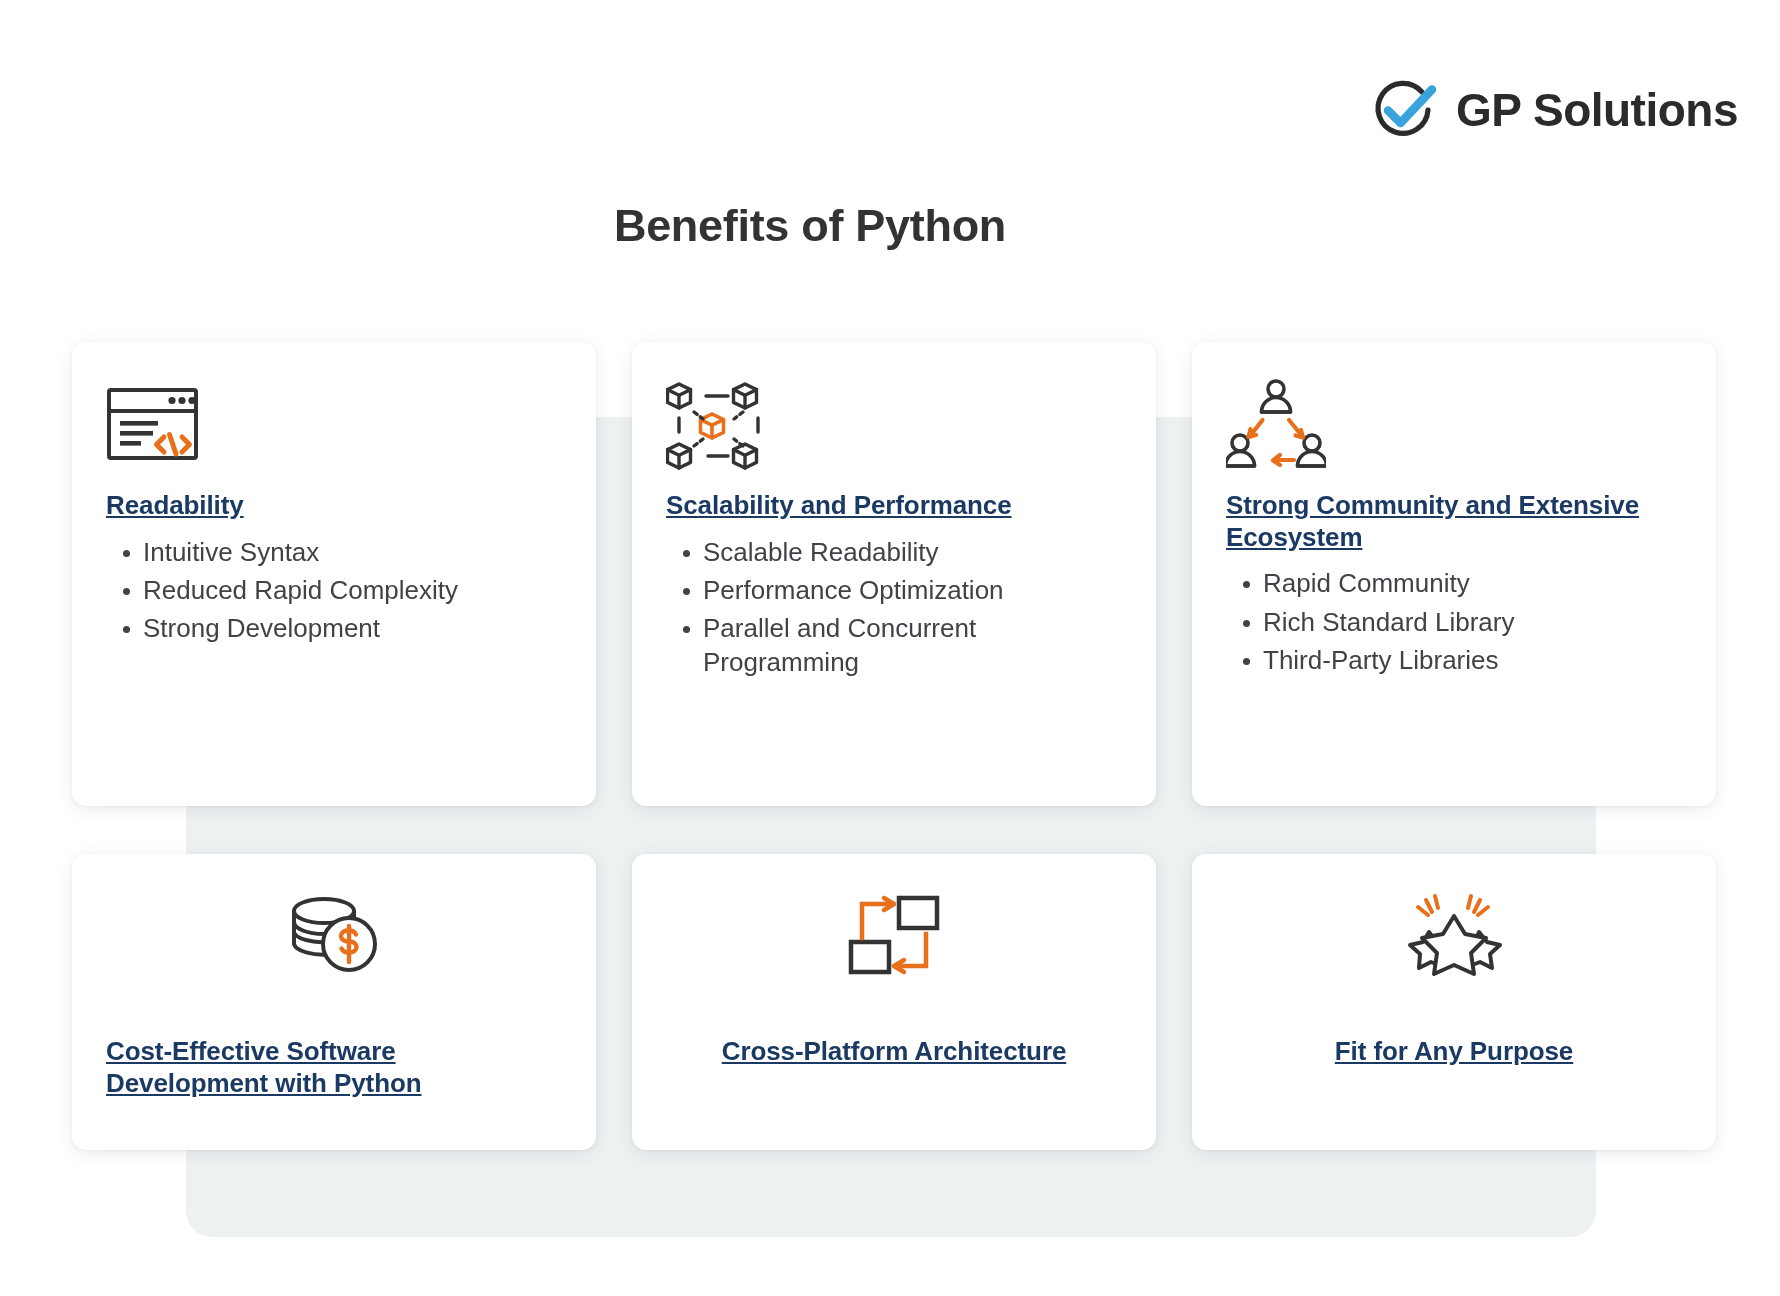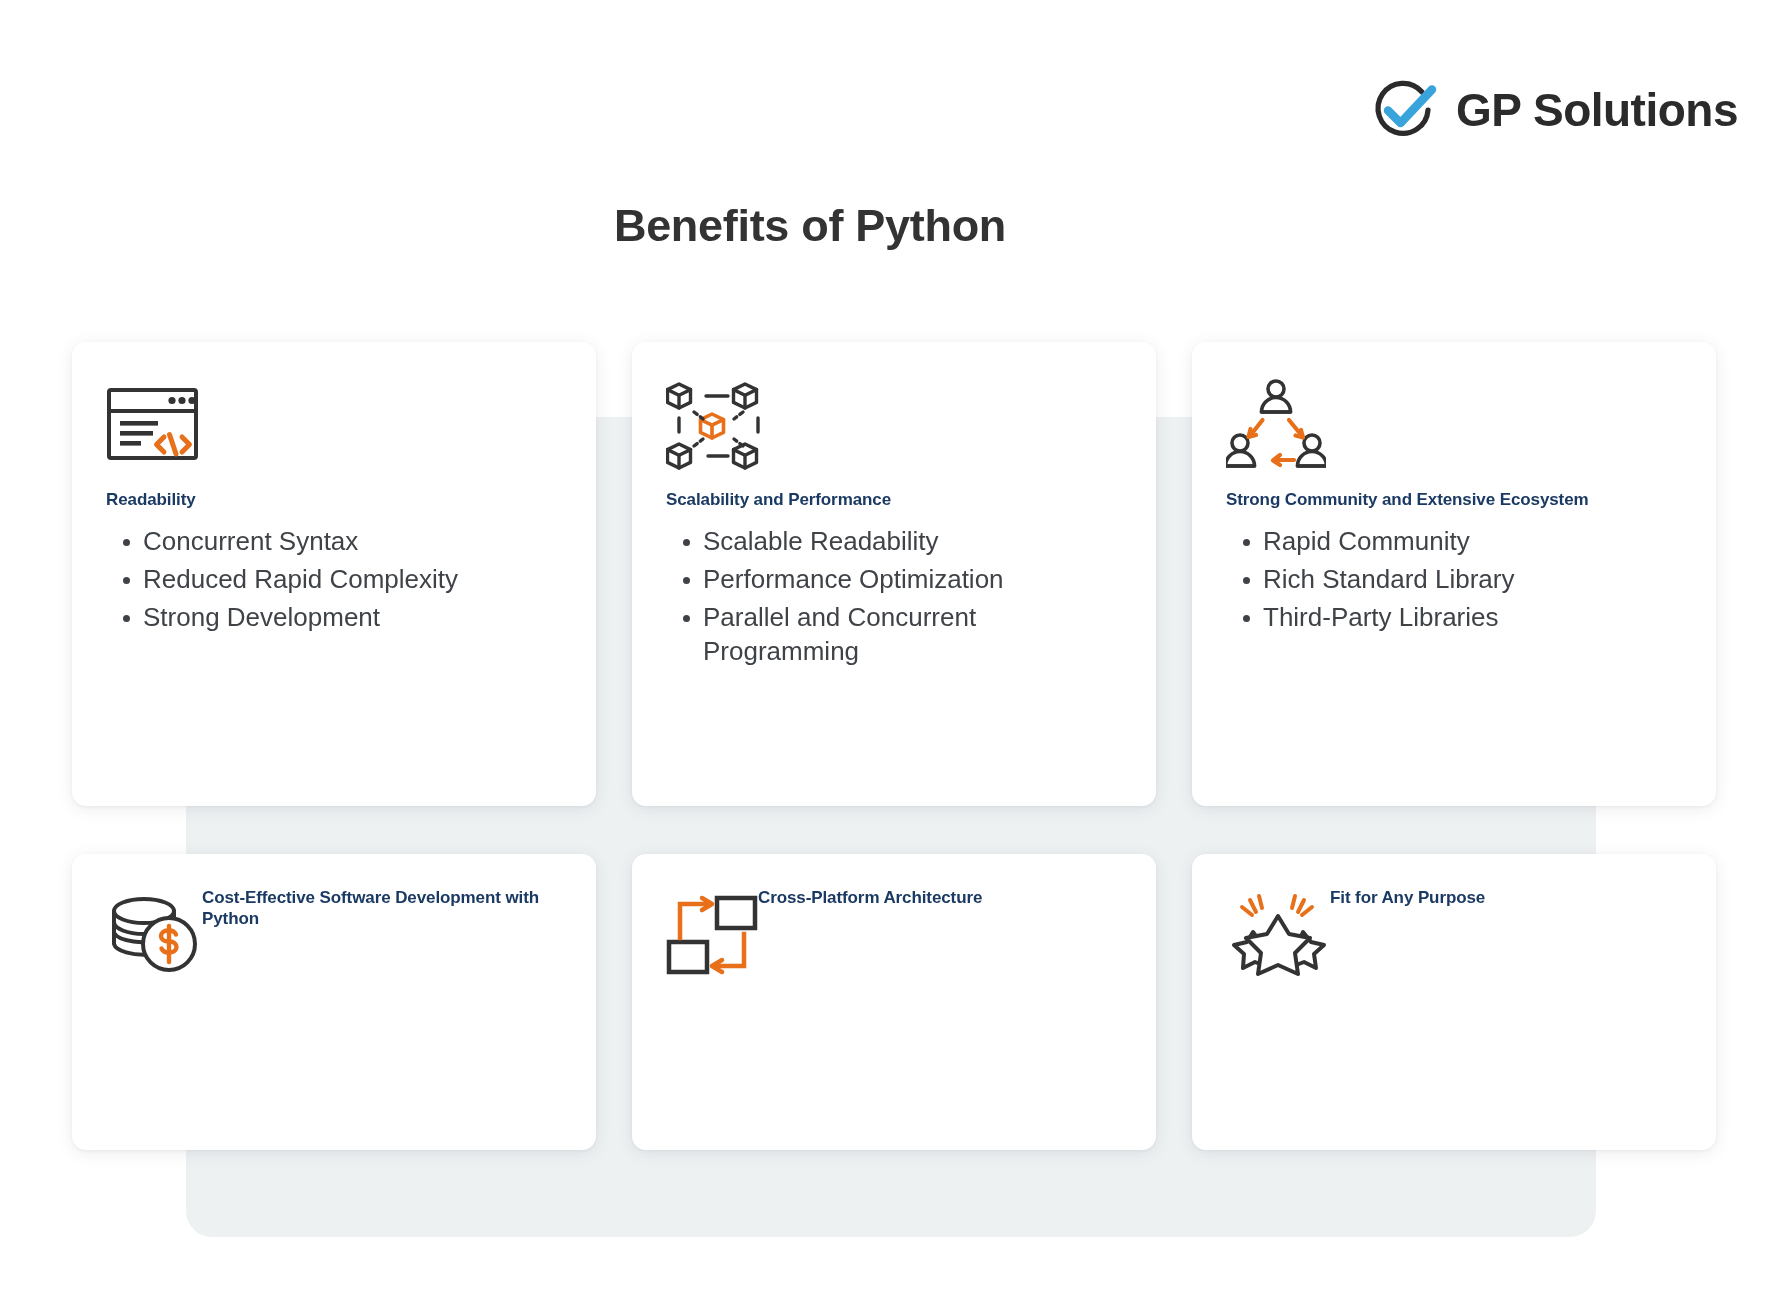--- a/index.html
+++ b/index.html
@@ -76,32 +76,33 @@
   }
 
   .card {
     background: #ffffff;
     border-radius: 14px;
     box-shadow: 0 3px 16px rgba(60, 72, 88, 0.10), 0 1px 3px rgba(60,72,88,0.06);
     padding: 34px 34px 26px 34px;
     position: relative;
     overflow: hidden;
   }
-  .card.row2 { display: flex; flex-direction: row; }
+  .card.row2 { display: flex; flex-direction: column; align-items: center; }
 
   .card-icon { height: 96px; margin-bottom: 18px; display: flex; align-items: center; }
   .card.row2 .card-icon { margin-bottom: 52px; }
 
   .card-title {
     color: #1b3a63;
-    font-size: 17px;
+    font-size: 26px;
     font-weight: bold;
     line-height: 1.22;
     letter-spacing: -0.1px;
     margin-bottom: 6px;
+    text-decoration: underline;
   }
 
   .card-list { list-style: none; margin-top: 14px; }
   .card-list li {
     position: relative;
     padding-left: 37px;
     font-size: 26px;
     line-height: 1.28;
     color: #3f4347;
     margin-bottom: 5px;
@@ -149,21 +150,21 @@
           <rect x="14" y="37" width="38" height="4.6" fill="#333333"></rect>
           <rect x="14" y="47" width="33" height="4.6" fill="#333333"></rect>
           <rect x="14" y="57" width="21" height="4.6" fill="#333333"></rect>
           <path d="M58 53 L50.5 60.5 L58 68" stroke="#e8701a" stroke-width="5" stroke-linecap="round" stroke-linejoin="round" fill="none"></path>
           <path d="M63.5 50.5 L70 70" stroke="#e8701a" stroke-width="5" stroke-linecap="round" fill="none"></path>
           <path d="M76 53 L83.5 60.5 L76 68" stroke="#e8701a" stroke-width="5" stroke-linecap="round" stroke-linejoin="round" fill="none"></path>
         </svg>
       </div>
       <div class="card-title">Readability</div>
       <ul class="card-list">
-        <li>Concurrent Syntax</li>
+        <li>Intuitive Syntax</li>
         <li>Reduced Rapid Complexity</li>
         <li>Strong Development</li>
       </ul>
     </div>
 
     <div class="card">
       <div class="card-icon">
         <svg width="104" height="96" viewBox="0 0 104 96" fill="none" xmlns="http://www.w3.org/2000/svg">
           <g stroke="#333333" stroke-width="3.4" stroke-linejoin="round" stroke-linecap="round" fill="none">
             <path d="M13 8 L24.5 13.6 L24.5 26.4 L13 32 L1.5 26.4 L1.5 13.6 Z"></path>

